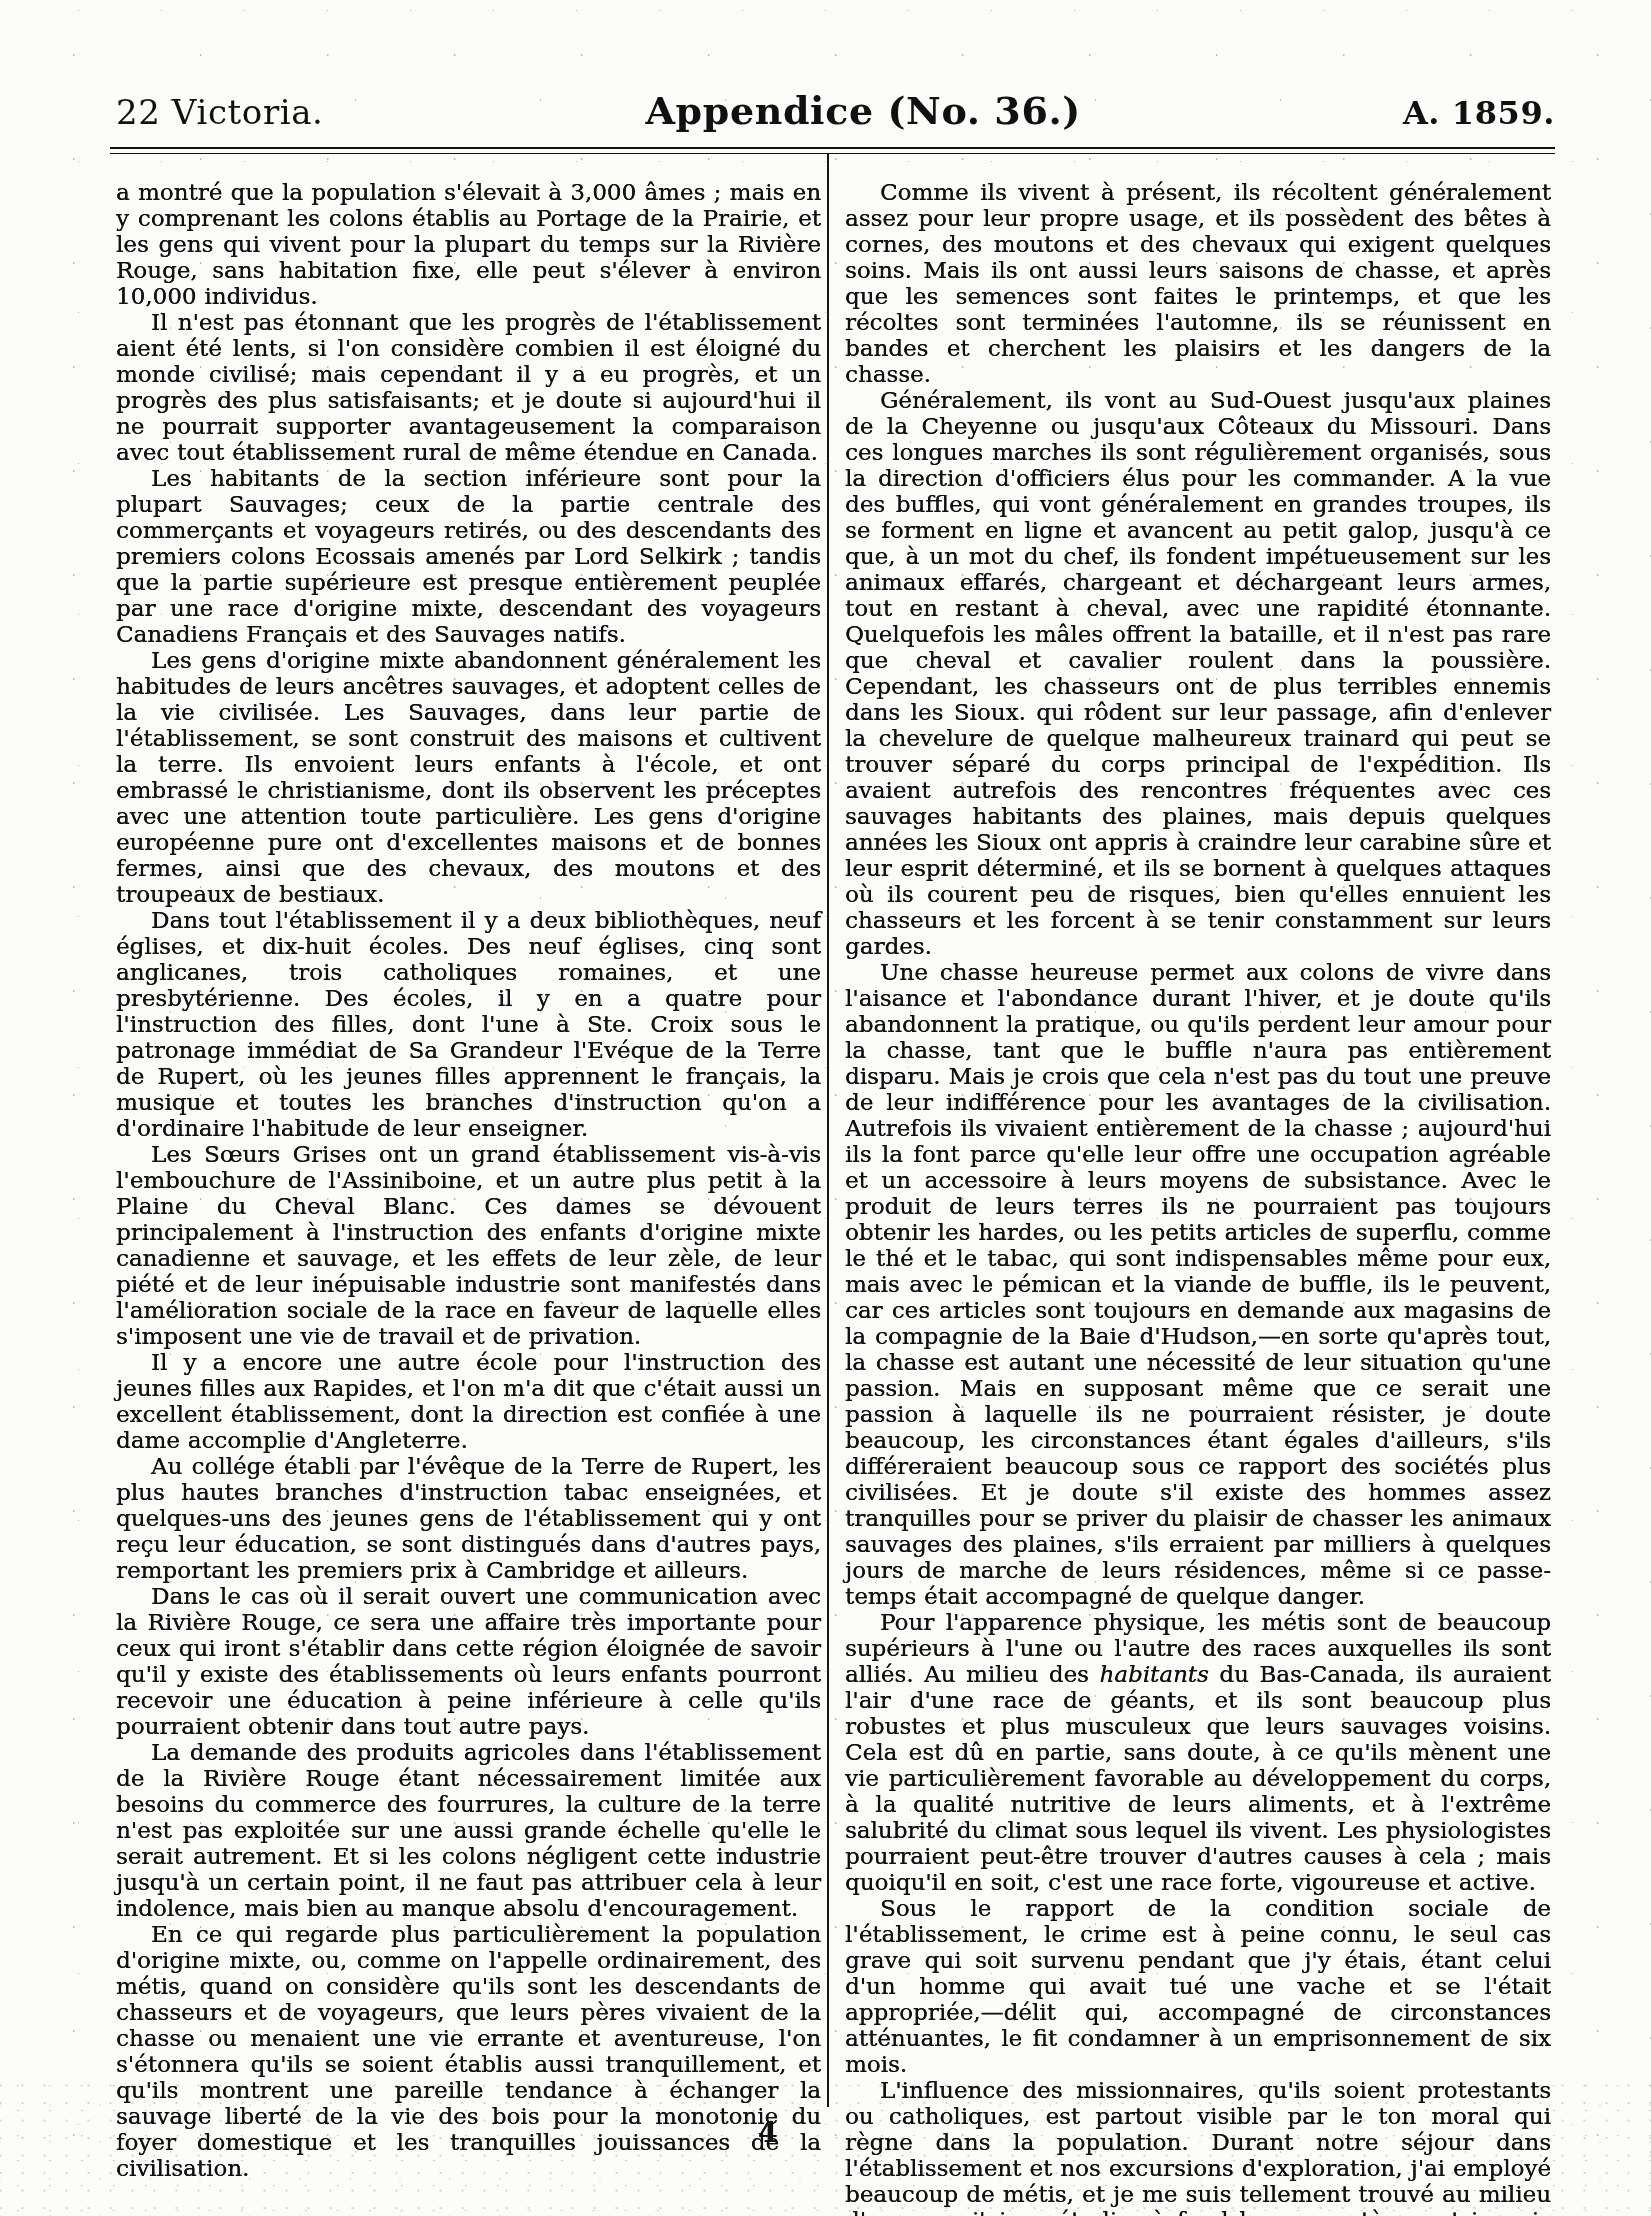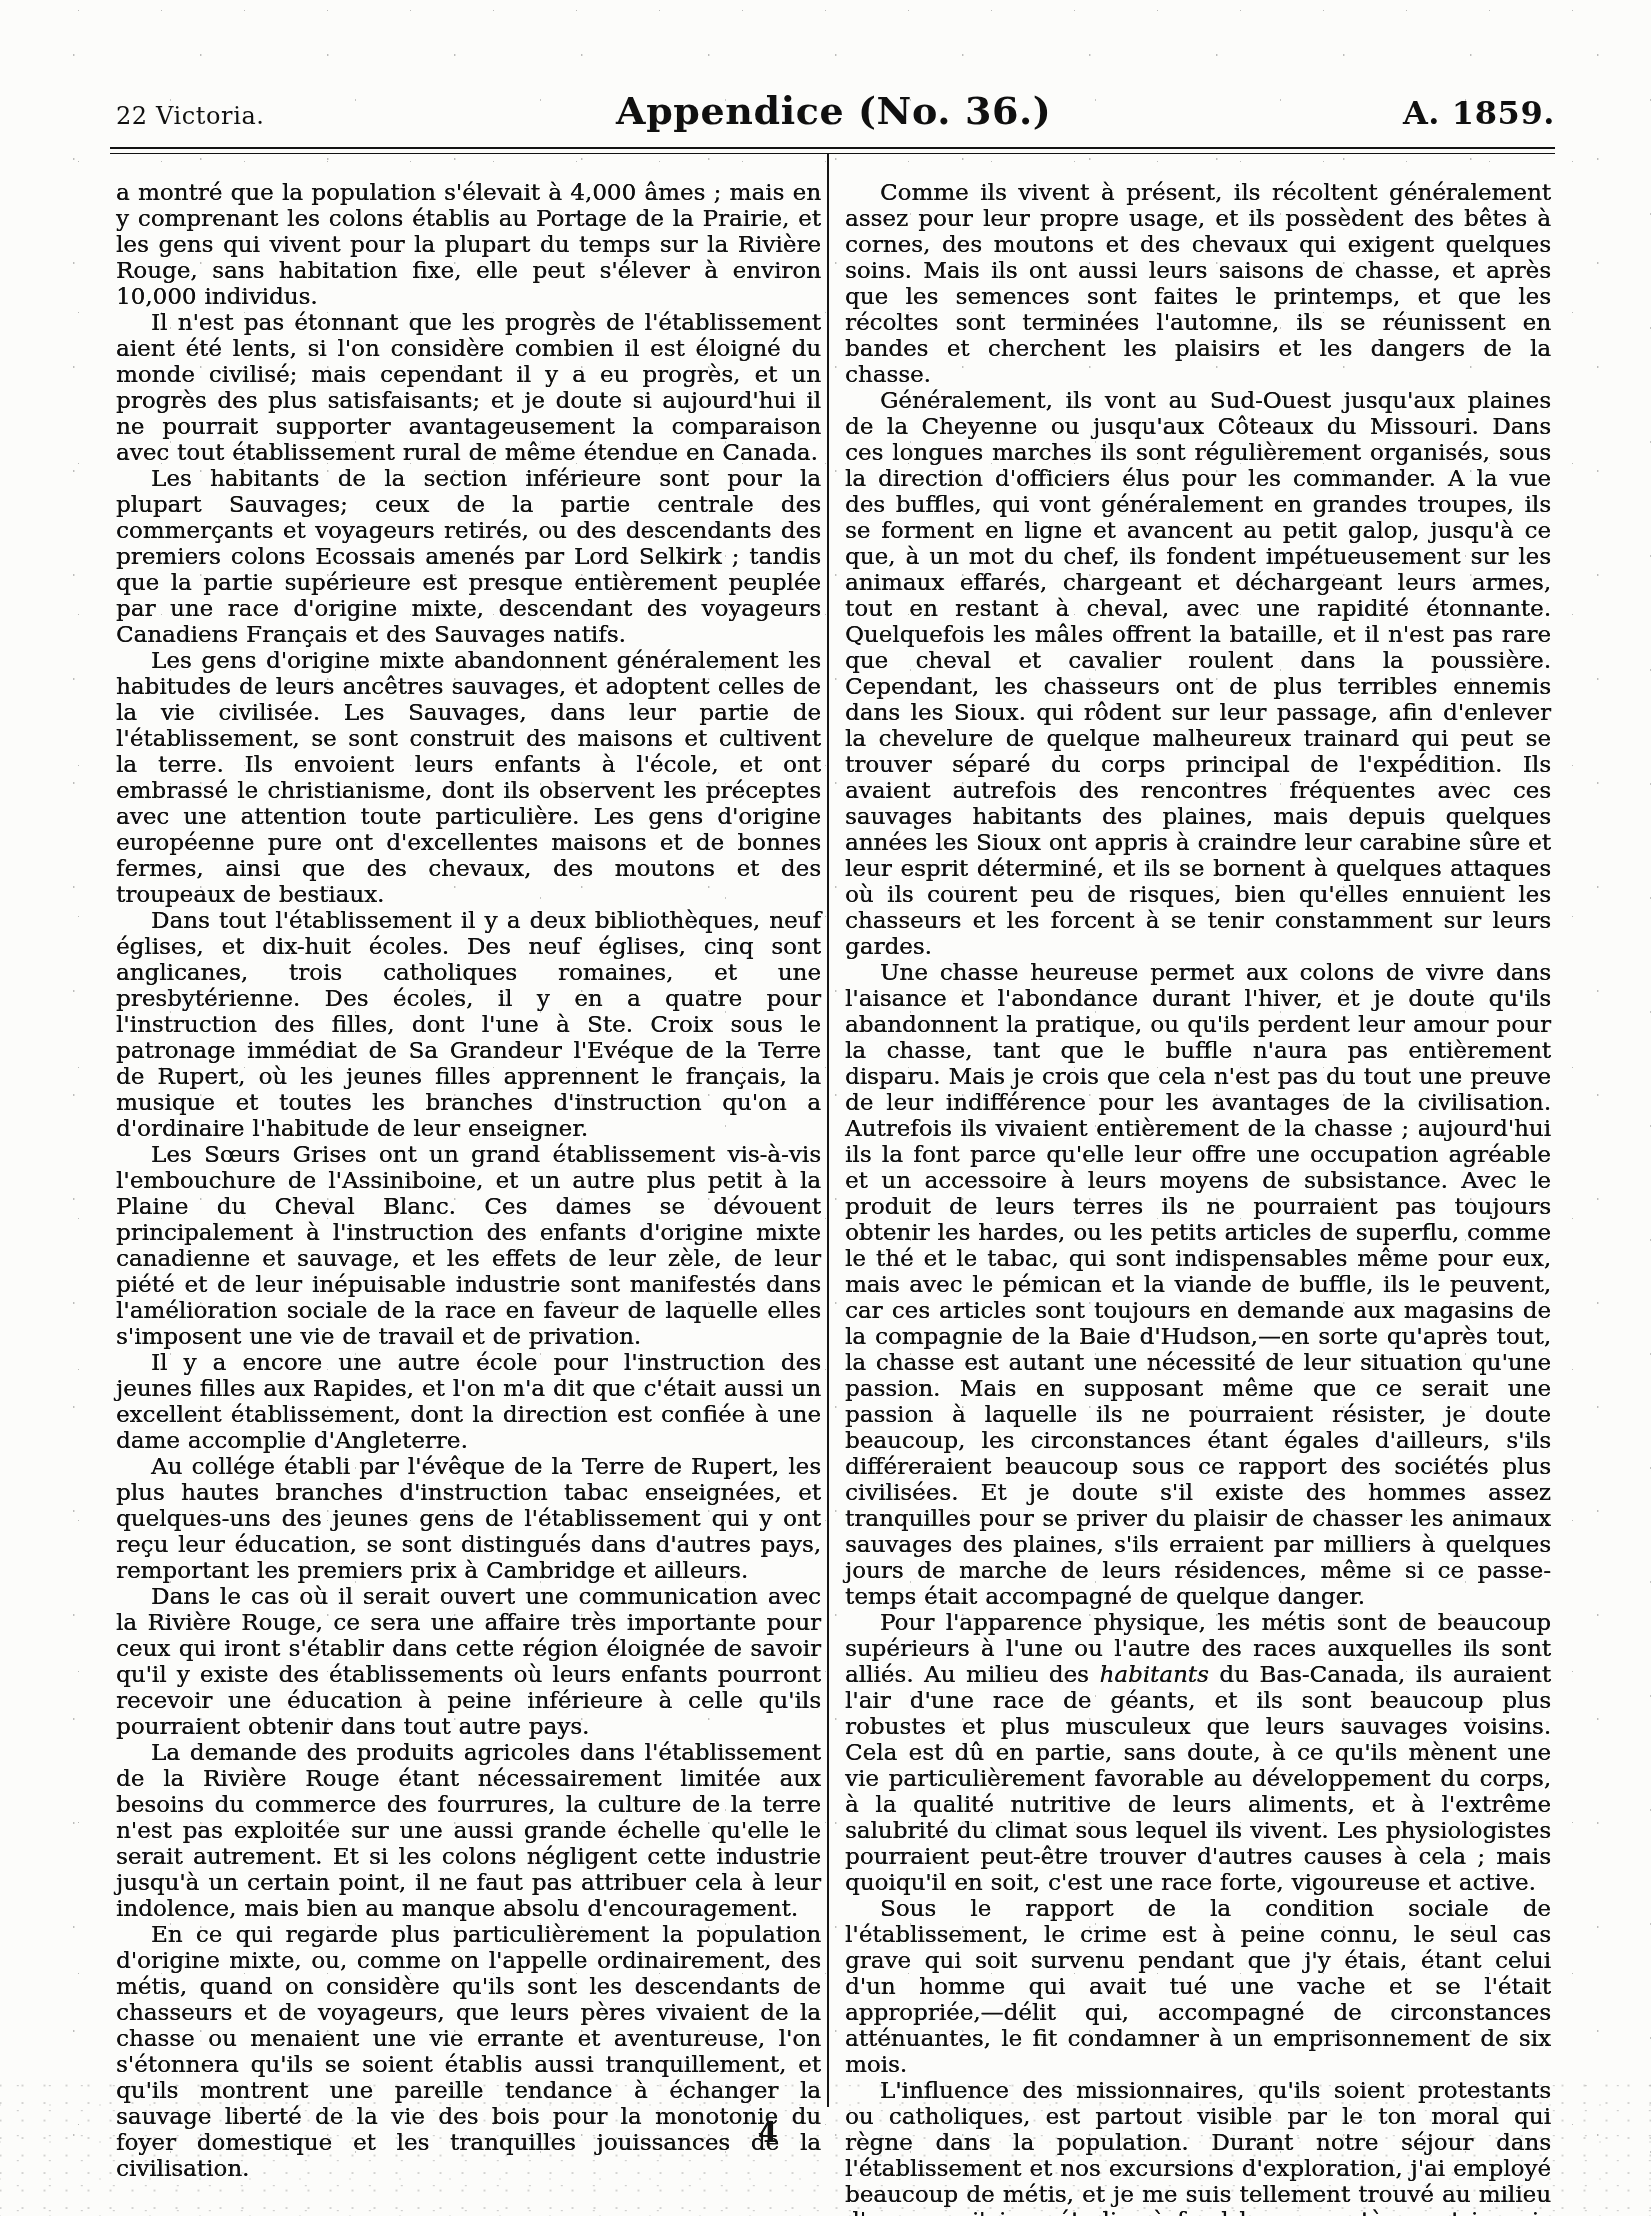--- a/index.html
+++ b/index.html
@@ -30,21 +30,21 @@
       radial-gradient(circle, rgba(10,10,10,.5) 0.6px, transparent 0.8px);
     background-size: 32px 25px, 22px 17.5px, 50px 37px;
     background-position: 1.8px 4.2px, 11.5px 7.8px, 25px 17.5px;
     opacity:.28;
     pointer-events:none;
   }
   .header {
     position:absolute; top:88px; left:116px; width:1439px;
     display:flex; justify-content:space-between; align-items:baseline;
   }
-  .header-left  { font-size:24px; letter-spacing:0.6px; }
+  .header-left  { font-size:34px; letter-spacing:0.6px; }
   .header-center{ font-size:38px; font-weight:bold; letter-spacing:0.6px; }
   .header-right { font-size:32px; font-weight:bold; letter-spacing:0.6px; }
   .rule {
     position:absolute; left:110px; top:147px; width:1445px; height:3.6px;
     border-top:2.4px solid #121212; border-bottom:1.8px solid #121212;
   }
   .divider {
     position:absolute; left:827px; top:154px; width:2.4px; height:1953px;
     background:#161616;
   }
@@ -74,21 +74,21 @@
   <div class="header">
     <span class="header-left">22 Victoria.</span>
     <span class="header-center">Appendice (No. 36.)</span>
     <span class="header-right">A. 1859.</span>
   </div>
 
   <div class="rule"></div>
   <div class="divider"></div>
 
   <div class="col col-left">
-    <p class="cont">a montré que la population s'élevait à 4,000 âmes ; mais en y comprenant les colons établis au Portage de la Prairie, et les gens qui vivent pour la plupart du temps sur la Rivière Rouge, sans habitation fixe, elle peut s'élever à environ 10,000 individus.</p>
+    <p class="cont">a montré que la population s'élevait à 3,000 âmes ; mais en y comprenant les colons établis au Portage de la Prairie, et les gens qui vivent pour la plupart du temps sur la Rivière Rouge, sans habitation fixe, elle peut s'élever à environ 10,000 individus.</p>
     <p>Il n'est pas étonnant que les progrès de l'établissement aient été lents, si l'on considère combien il est éloigné du monde civilisé; mais cependant il y a eu progrès, et un progrès des plus satisfaisants; et je doute si aujourd'hui il ne pourrait supporter avantageusement la comparaison avec tout établissement rural de même étendue en Canada.</p>
     <p>Les habitants de la section inférieure sont pour la plupart Sauvages; ceux de la partie centrale des commerçants et voyageurs retirés, ou des descendants des premiers colons Ecossais amenés par Lord Selkirk ; tandis que la partie supérieure est presque entièrement peuplée par une race d'origine mixte, descendant des voyageurs Canadiens Français et des Sauvages natifs.</p>
     <p>Les gens d'origine mixte abandonnent généralement les habitudes de leurs ancêtres sauvages, et adoptent celles de la vie civilisée.  Les Sauvages, dans leur partie de l'établissement, se sont construit des maisons et cultivent la terre.  Ils envoient leurs enfants à l'école, et ont embrassé le christianisme, dont ils observent les préceptes avec une attention toute particulière.  Les gens d'origine européenne pure ont d'excellentes maisons et de bonnes fermes, ainsi que des chevaux, des moutons et des troupeaux de bestiaux.</p>
     <p>Dans tout l'établissement il y a deux bibliothèques, neuf églises, et dix-huit écoles.  Des neuf églises, cinq sont anglicanes, trois catholiques romaines, et une presbytérienne.  Des écoles, il y en a quatre pour l'instruction des filles, dont l'une à Ste. Croix sous le patronage immédiat de Sa Grandeur l'Evéque de la Terre de Rupert, où les jeunes filles apprennent le français, la musique et toutes les branches d'instruction qu'on a d'ordinaire l'habitude de leur enseigner.</p>
     <p>Les Sœurs Grises ont un grand établissement vis-à-vis l'embouchure de l'Assiniboine, et un autre plus petit à la Plaine du Cheval Blanc.  Ces dames se dévouent principalement à l'instruction des enfants d'origine mixte canadienne et sauvage, et les effets de leur zèle, de leur piété et de leur inépuisable industrie sont manifestés dans l'amélioration sociale de la race en faveur de laquelle elles s'imposent une vie de travail et de privation.</p>
     <p>Il y a encore une autre école pour l'instruction des jeunes filles aux Rapides, et l'on m'a dit que c'était aussi un excellent établissement, dont la direction est confiée à une dame accomplie d'Angleterre.</p>
     <p>Au collége établi par l'évêque de la Terre de Rupert, les plus hautes branches d'instruction tabac enseignées, et quelques-uns des jeunes gens de l'établissement qui y ont reçu leur éducation, se sont distingués dans d'autres pays, remportant les premiers prix à Cambridge et ailleurs.</p>
     <p>Dans le cas où il serait ouvert une communication avec la Rivière Rouge, ce sera une affaire très importante pour ceux qui iront s'établir dans cette région éloignée de savoir qu'il y existe des établissements où leurs enfants pourront recevoir une éducation à peine inférieure à celle qu'ils pourraient obtenir dans tout autre pays.</p>
     <p>La demande des produits agricoles dans l'établissement de la Rivière Rouge étant nécessairement limitée aux besoins du commerce des fourrures, la culture de la terre n'est pas exploitée sur une aussi grande échelle qu'elle le serait autrement. Et si les colons négligent cette industrie jusqu'à un certain point, il ne faut pas attribuer cela à leur indolence, mais bien au manque absolu d'encouragement.</p>
     <p>En ce qui regarde plus particulièrement la population d'origine mixte, ou, comme on l'appelle ordinairement, des métis, quand on considère qu'ils sont les descendants de chasseurs et de voyageurs, que leurs pères vivaient de la chasse ou menaient une vie errante et aventureuse, l'on s'étonnera qu'ils se soient établis aussi tranquillement, et qu'ils montrent une pareille tendance à échanger la sauvage liberté de la vie des bois pour la monotonie du foyer domestique et les tranquilles jouissances de la civilisation.</p>

